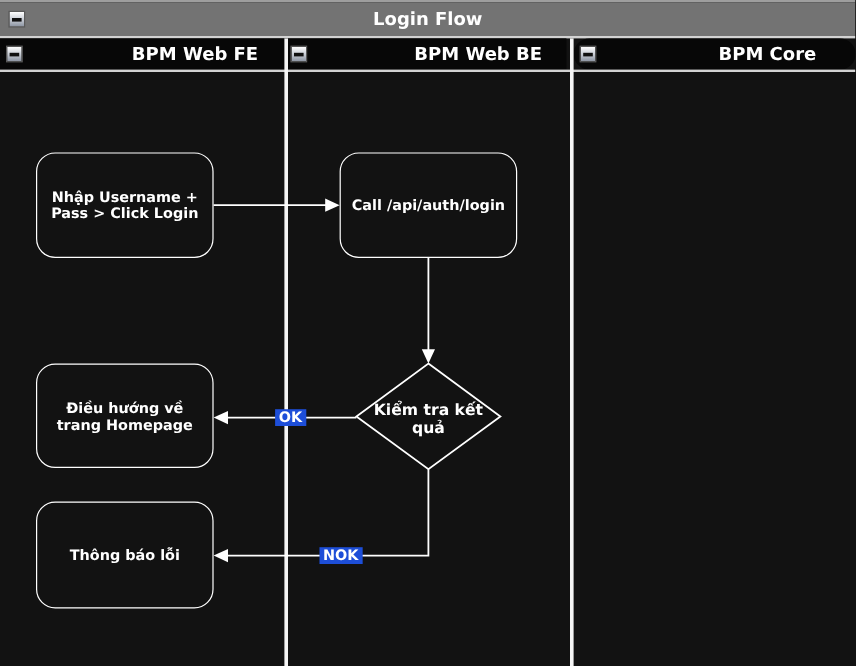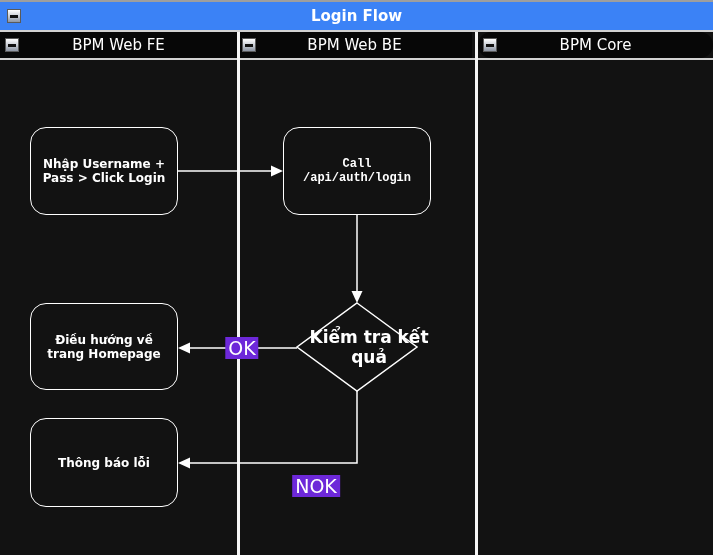--- a/index.html
+++ b/index.html
@@ -2,31 +2,31 @@
 <html><head>
 <meta charset="utf-8">
 <style>
   html,body{margin:0;padding:0;background:#121212;}
   .canvas{
     position:relative;width:713px;height:555px;overflow:hidden;
     background:#121212;font-family:"DejaVu Sans","Liberation Sans",sans-serif;
     color:#ffffff;
   }
   .top-edge{position:absolute;left:0;top:0;width:713px;height:2px;background:#9e9e9e;}
-  .title-bar{position:absolute;left:0;top:2px;width:713px;height:28px;background:#3b82f6;}
+  .title-bar{position:absolute;left:0;top:2px;width:713px;height:28px;background:#737373;}
   .title-text{
     position:absolute;left:0;top:0;width:100%;height:28px;line-height:28px;
     text-align:center;font-size:15px;font-weight:bold;
   }
   .hsep1{position:absolute;left:0;top:30px;width:713px;height:2px;background:#d2d2d2;}
   .hsep2{position:absolute;left:0;top:58px;width:713px;height:2px;background:#d2d2d2;}
   .lane-header{position:absolute;top:32px;height:26px;background:#070707;}
   .lane-header .lane-label{
     display:block;width:100%;height:42px;line-height:26px;text-align:center;
-    font-size:15px;font-weight:normal;
+    font-size:15px;font-weight:bold;margin-left:44px;
   }
   .lh1{left:0;width:237px;}
   .lh2{left:237px;width:235px;}
   .lh3{left:478px;width:235px;border-radius:13px;}
   .vsep{position:absolute;top:32px;width:3px;height:523px;background:#f5f5f5;}
   .vs1{left:237px;}
   .vs2{left:475px;}
   .collapse-btn{
     position:absolute;width:14px;height:14px;box-sizing:border-box;
     border:1px solid #5a5a5a;
@@ -34,34 +34,34 @@
     display:flex;align-items:center;justify-content:center;cursor:pointer;
   }
   .minus-glyph{display:block;width:8px;height:3px;background:#101010;}
   .flow-svg{position:absolute;left:0;top:0;width:713px;height:555px;}
   .node{
     position:absolute;box-sizing:border-box;border:1.5px solid #ffffff;border-radius:16px;
     background:#121212;display:flex;align-items:center;justify-content:center;
     text-align:center;font-size:12px;font-weight:bold;padding:4px 8px;cursor:pointer;
   }
   .n-input{left:30px;top:127px;width:148px;height:88px;text-align:center;}
-  .n-call{left:283px;top:127px;width:148px;height:88px;font-family:Liberation Mono, monospace;}
+  .n-call{left:283px;top:127px;width:148px;height:88px;}
   .n-home{left:30px;top:303px;width:148px;height:87px;}
   .n-error{left:30px;top:418px;width:148px;height:89px;}
   .decision-text{
-    position:absolute;left:309px;top:335px;width:120px;height:24px;
-    display:flex;align-items:center;justify-content:center;
-    font-size:17px;font-weight:bold;text-align:center;pointer-events:none;
+    position:absolute;left:297px;top:335px;width:120px;height:24px;
+    display:flex;justify-content:center;
+    font-size:13px;font-weight:bold;text-align:center;pointer-events:none;
   }
   .edge-label{
     position:absolute;transform:translate(-50%,-50%);
-    background:#6d28d9;padding:0 3px;font-size:19px;font-weight:normal;
+    background:#1d4ed8;padding:0 3px;font-size:12px;font-weight:bold;
   }
   .lbl-ok{left:242px;top:348px;}
-  .lbl-nok{left:316px;top:463px;margin-top:23px;}
+  .lbl-nok{left:284px;top:463px;}
 </style>
 </head>
 <body>
 
 <div class="canvas">
 
   <div class="top-edge"></div>
 
   <div class="title-bar">
     <div class="collapse-btn" style="left:7px;top:7px;">

